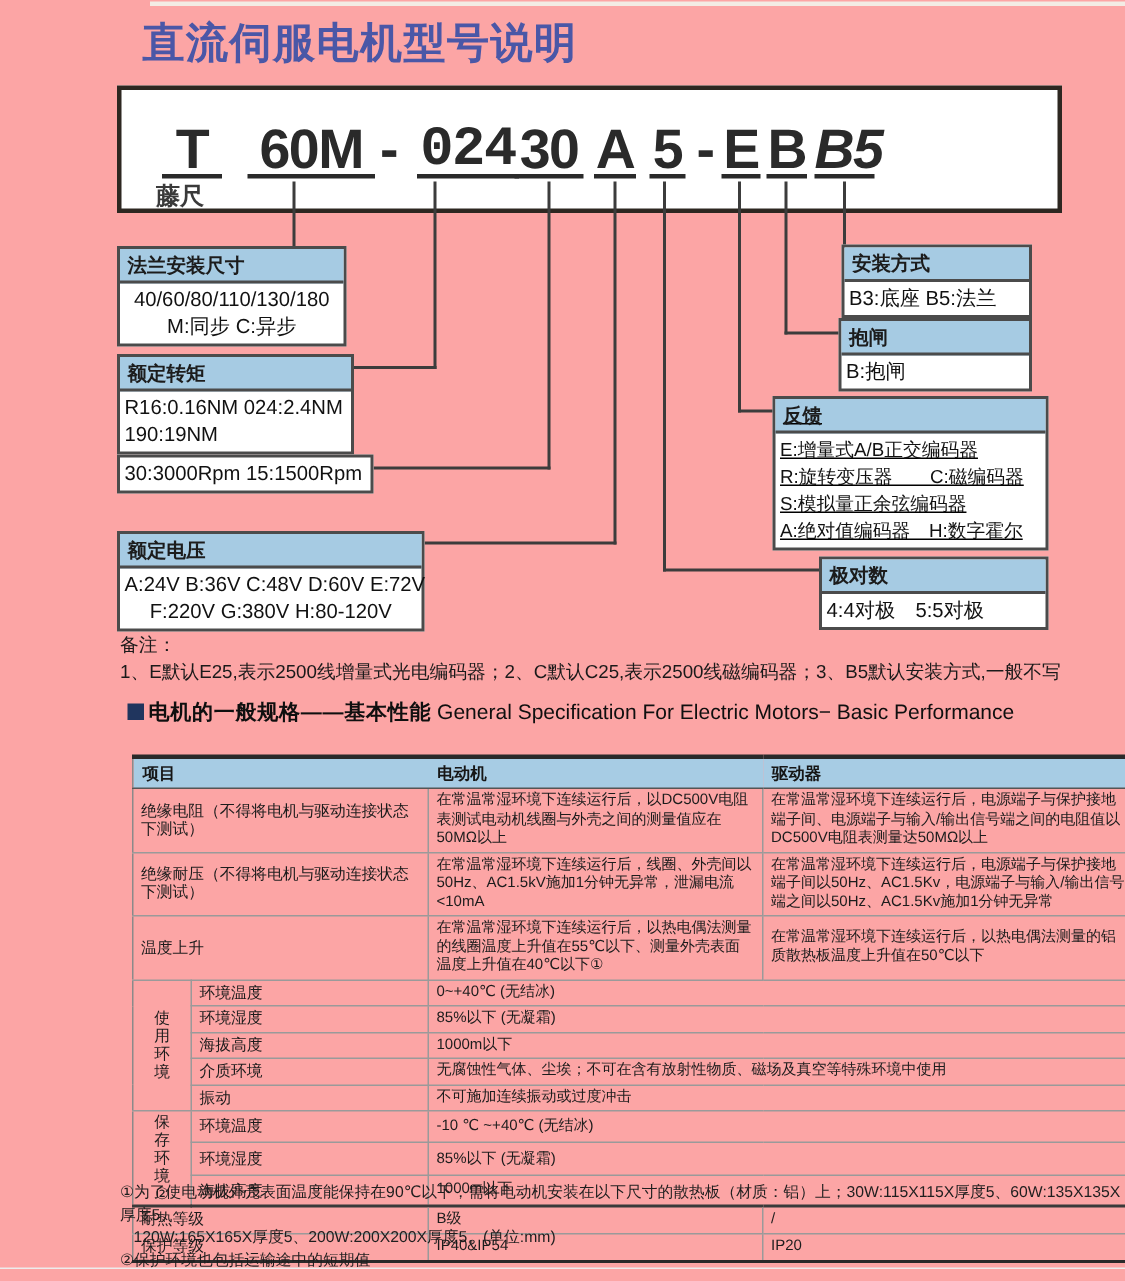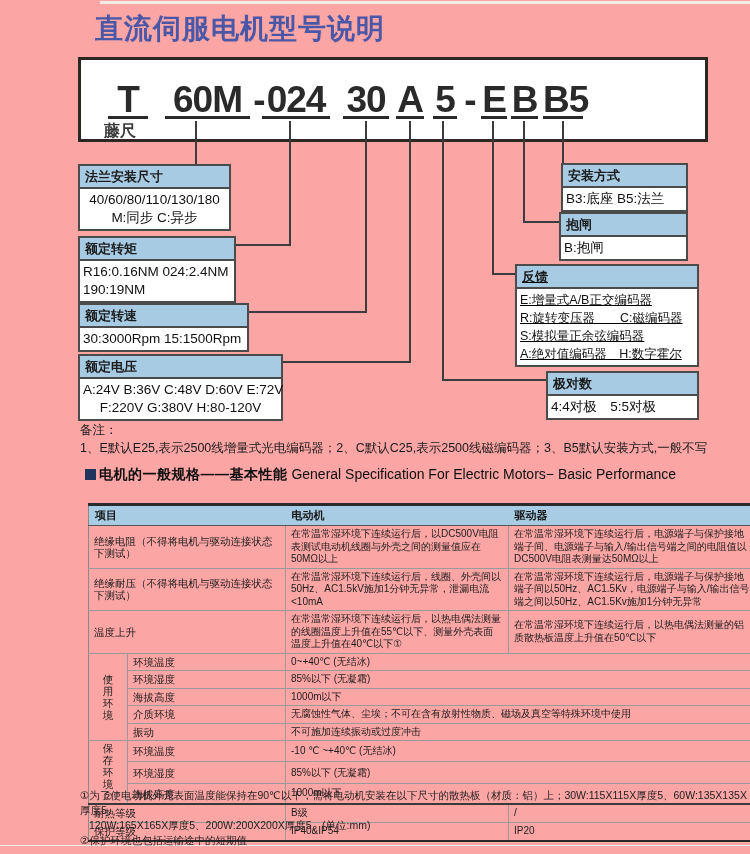--- a/index.html
+++ b/index.html
@@ -60,28 +60,28 @@
 
   <div class="abs" id="top-strip"></div>
   <div class="abs" id="bottom-line"></div>
 
   <div class="abs" id="page-title">直流伺服电机型号说明</div>
 
   <div class="abs" id="model-box"></div>
   <div class="seg" style="left:108px;width:40px;">T</div>
   <div class="seg" style="left:165px;width:85px;">60M</div>
   <div class="seg nl" style="left:251px;width:16px;">-</div>
-  <div class="seg" style="left:262px;width:68px;">024</div>
+  <div class="seg" style="left:278px;width:68px;font-family:Liberation Mono, monospace;">024</div>
   <div class="seg" style="left:343px;width:46px;">30</div>
   <div class="seg" style="left:396px;width:28px;">A</div>
   <div class="seg" style="left:433px;width:24px;">5</div>
   <div class="seg nl" style="left:461px;width:18px;">-</div>
   <div class="seg" style="left:481px;width:26px;">E</div>
   <div class="seg" style="left:511px;width:27px;">B</div>
-  <div class="seg" style="left:543px;width:40px;">B5</div>
+  <div class="seg" style="left:543px;width:40px;font-style:italic;">B5</div>
   <div class="abs" id="brand-sub">藤尺</div>
 
   <div class="vline" style="left:195px;top:121px;height:44px;"></div>
   <div class="vline" style="left:289px;top:121px;height:125px;"></div>
   <div class="hline" style="left:236px;top:244px;width:55px;"></div>
   <div class="vline" style="left:365px;top:121px;height:192px;"></div>
   <div class="hline" style="left:249px;top:311px;width:118px;"></div>
   <div class="vline" style="left:409px;top:121px;height:242px;"></div>
   <div class="hline" style="left:283px;top:361px;width:128px;"></div>
   <div class="vline" style="left:442px;top:121px;height:260px;"></div>
@@ -102,21 +102,20 @@
 
   <div class="sbox" style="left:78px;top:236px;width:158px;">
     <div class="hd">额定转矩</div>
     <div class="bd">
       <span class="ln">R16:0.16NM  024:2.4NM</span>
       <span class="ln">190:19NM</span>
     </div>
   </div>
 
   <div class="sbox" style="left:78px;top:303px;width:171px;">
-    <div class="hd">额定转速</div>
     <div class="bd">
       <span class="ln">30:3000Rpm 15:1500Rpm</span>
     </div>
   </div>
 
   <div class="sbox" style="left:78px;top:354px;width:205px;">
     <div class="hd">额定电压</div>
     <div class="bd c">
       <span class="ln">A:24V B:36V C:48V D:60V  E:72V</span>
       <span class="ln">F:220V G:380V H:80-120V</span>

